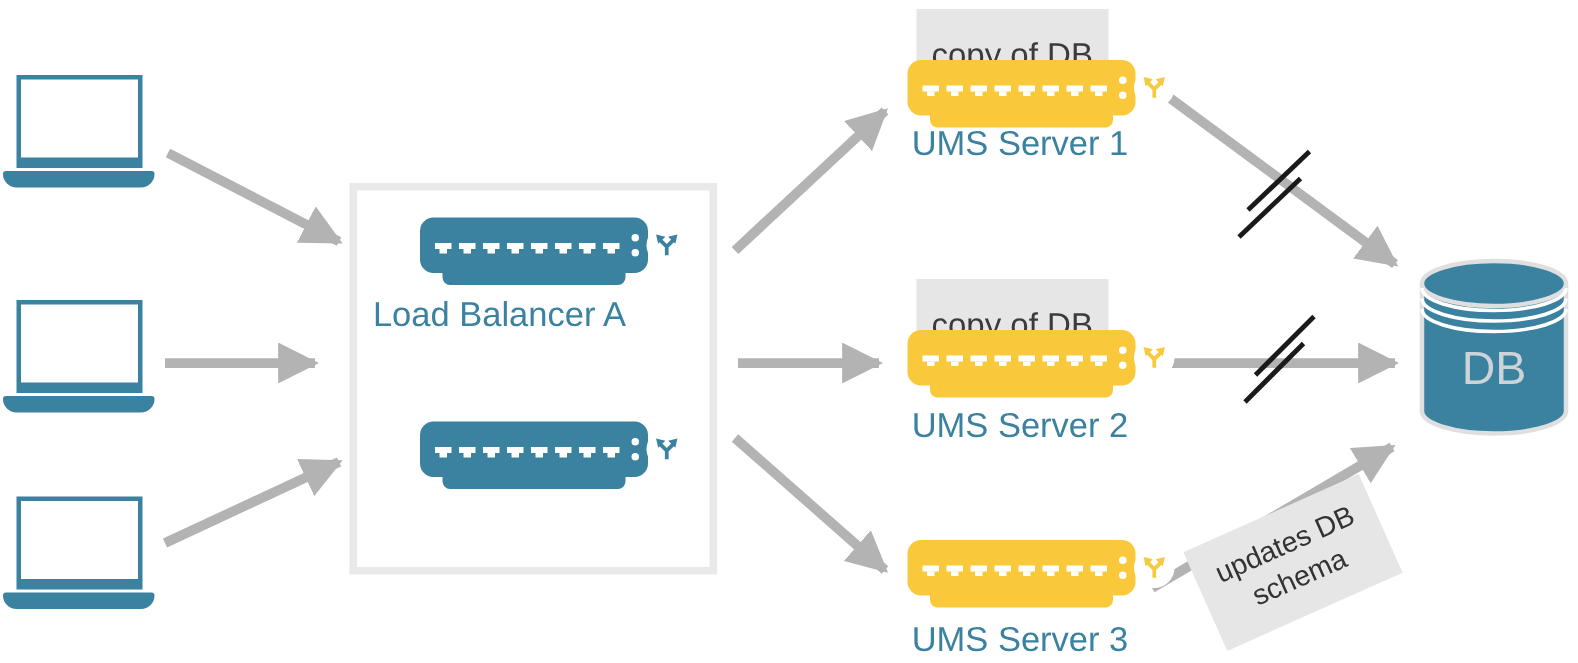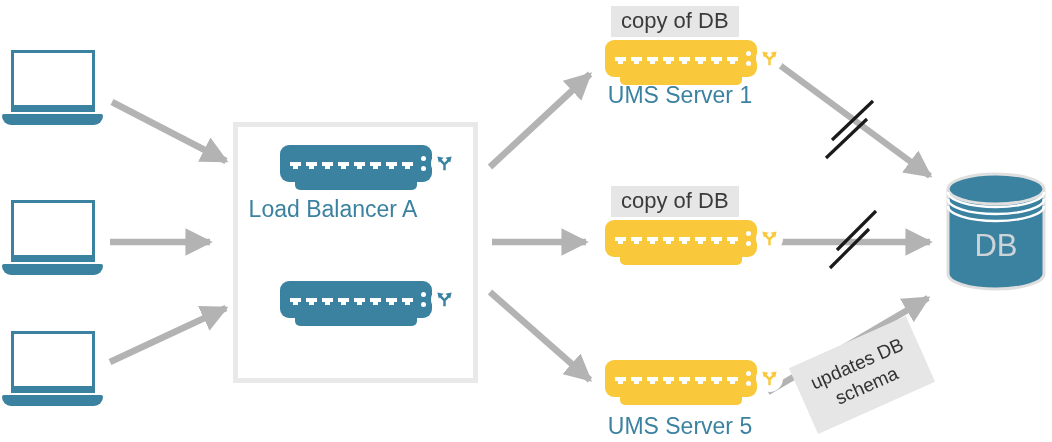--- a/index.html
+++ b/index.html
@@ -39,21 +39,21 @@
   .port::after{content:"";position:absolute;top:4px;left:3px;width:5px;height:3px;background:#fff;}
   .colon{display:flex;flex-direction:column;gap:5px;margin:0 5px 0 8px;}
   .colon i{width:5px;height:5px;border-radius:50%;background:#fff;display:block;}
   .badge-circle{width:27px;height:27px;border-radius:50%;background:#fff;
     display:flex;align-items:center;justify-content:center;flex:none;}
 
   
   .node-label{position:absolute;color:var(--teal);font-size:23px;text-align:center;width:200px;}
   .ums-label{left:580px;width:200px;}
   .copy-badge{position:absolute;background:var(--label-bg);color:var(--text-dark);
-    font-size:22px;padding:2px 10px 3px;white-space:nowrap;}
+    font-size:22px;padding:18px 10px 3px;white-space:nowrap;}
   .schema-note{position:absolute;left:798px;top:339px;width:128px;height:72px;
     background:var(--label-bg);color:#333;font-size:19px;line-height:1.25;
     text-align:center;display:flex;flex-direction:column;justify-content:center;
     transform:rotate(-24deg);}
 
   
   #arrows{position:absolute;left:0;top:0;width:1052px;height:442px;}
 
   
   .db{position:absolute;left:944px;top:170px;}
@@ -207,20 +207,21 @@
       <div class="badge-circle">
         <svg width="19" height="19" viewBox="0 0 20 20">
           <path d="M10 17 L10 10 M10 11 L4.5 5.5 M10 11 L15.5 5.5" stroke="currentColor" stroke-width="2.6" fill="none"></path>
           <path d="M2.5 2.5 L9 4 L4 9 Z" fill="currentColor"></path>
           <path d="M17.5 2.5 L11 4 L16 9 Z" fill="currentColor"></path>
         </svg>
       </div>
     </div>
     <div class="server-lip"></div>
   </div>
+  <div class="node-label ums-label" style="top:270px;">UMS Server 2</div>
 
   <div class="server yellow" style="left:605px;top:360px;">
     <div class="server-body">
       <div class="ports">
         <span class="port"></span>
           <span class="port"></span>
           <span class="port"></span>
           <span class="port"></span>
         <span class="port"></span>
           <span class="port"></span>
@@ -234,21 +235,21 @@
       <div class="badge-circle">
         <svg width="19" height="19" viewBox="0 0 20 20">
           <path d="M10 17 L10 10 M10 11 L4.5 5.5 M10 11 L15.5 5.5" stroke="currentColor" stroke-width="2.6" fill="none"></path>
           <path d="M2.5 2.5 L9 4 L4 9 Z" fill="currentColor"></path>
           <path d="M17.5 2.5 L11 4 L16 9 Z" fill="currentColor"></path>
         </svg>
       </div>
     </div>
     <div class="server-lip"></div>
   </div>
-  <div class="node-label ums-label" style="top:413px;">UMS Server 5</div>
+  <div class="node-label ums-label" style="top:413px;">UMS Server 3</div>
 
   <div class="schema-note">
     <span>updates DB</span>
     <span>schema</span>
   </div>
 
   <svg class="db" width="104" height="124" viewBox="0 0 104 124" xmlns="http://www.w3.org/2000/svg">
     <path d="M4 19 L4 104 A48 15 0 0 0 100 104 L100 19" fill="#3B81A0" stroke="#DFDFDF" stroke-width="3"></path>
     <ellipse cx="52" cy="19" rx="48" ry="15" fill="#3B81A0" stroke="#DFDFDF" stroke-width="3"></ellipse>
     <path d="M4 22 A48 15 0 0 0 100 22" fill="none" stroke="#FFFFFF" stroke-width="2.4"></path>

